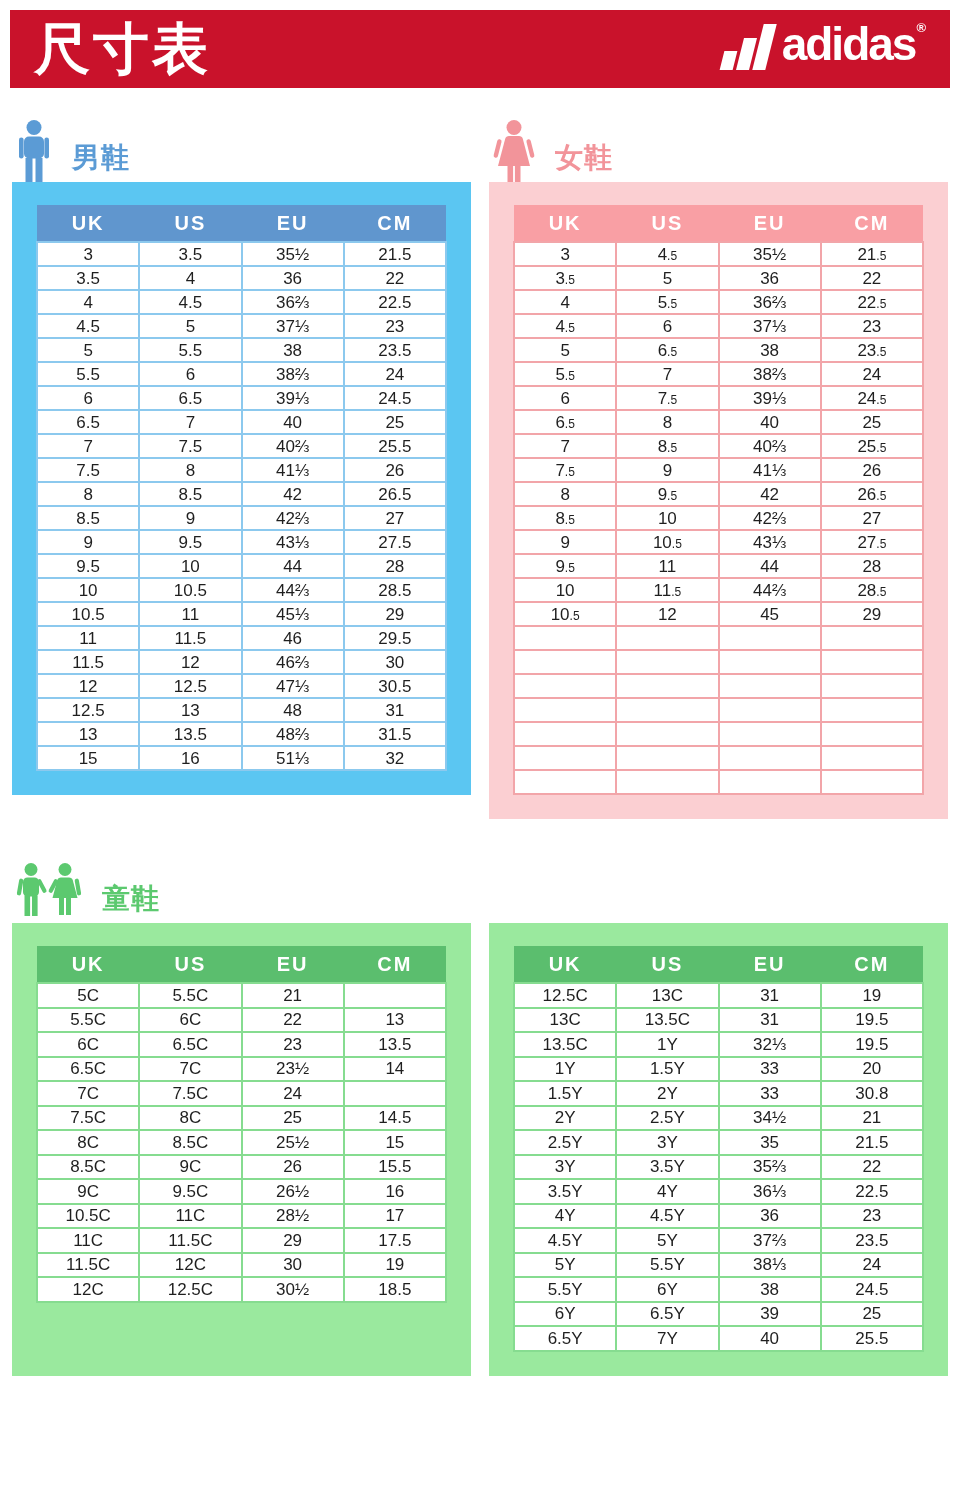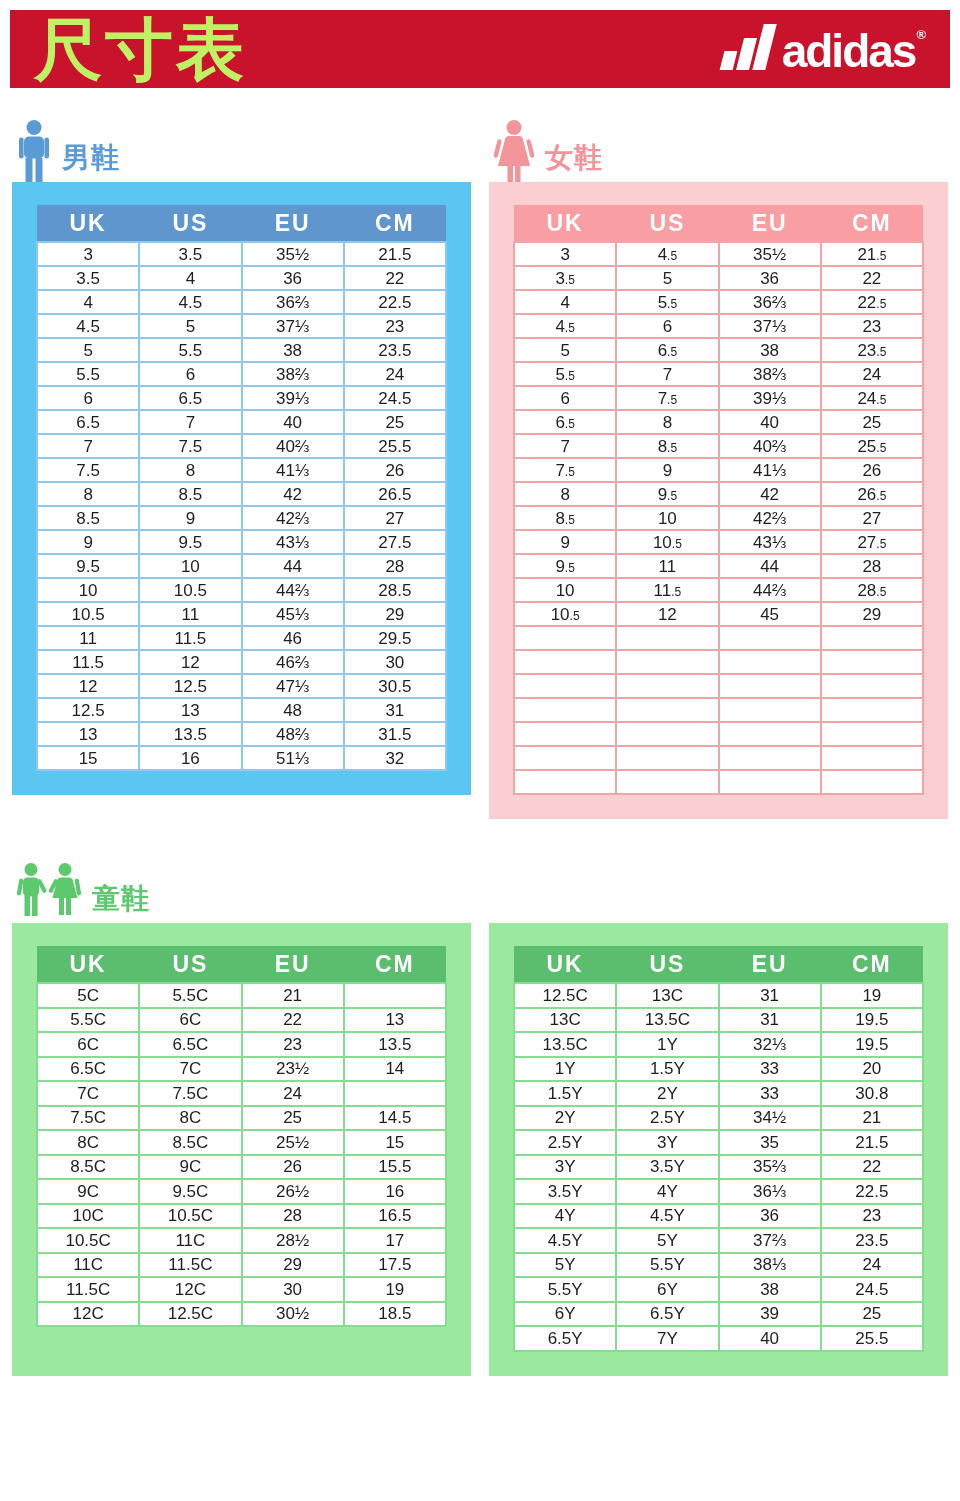--- a/index.html
+++ b/index.html
@@ -13,45 +13,45 @@
   body{
     width:960px;min-height:1501px;background:#fff;
     font-family:"Liberation Sans","DejaVu Sans",sans-serif;
   }
   
   .banner{
     margin:10px;height:78px;background:var(--red);
     display:flex;justify-content:space-between;align-items:center;
     padding:0 24px;
   }
-  .banner-title{color:#bef264;font-size:68px;font-weight:bold;letter-spacing:3px;line-height:1;}
-  .logo{display:flex;align-items:flex-end;gap:9px;color:#fff;padding-bottom:6px;}
+  .banner-title{color:#ffffff;font-size:56px;font-weight:bold;letter-spacing:3px;line-height:1;}
+  .logo{display:flex;align-items:flex-start;gap:9px;color:#fff;padding-bottom:6px;}
   .stripes{display:flex;align-items:flex-end;gap:5px;height:47px;padding-right:2px;}
   .stripes i{display:block;width:13px;background:#fff;transform:skewX(-14deg);}
   .stripes .s1{height:19px}.stripes .s2{height:32px}.stripes .s3{height:46px}
   .wordmark{font-size:46px;font-weight:bold;letter-spacing:-2px;line-height:.8;}
   .reg{font-size:13px;vertical-align:28px;letter-spacing:0;margin-left:1px;}
   
   .content{padding:0 12px 20px;}
   .row{display:flex;gap:18px;}
   .col{flex:1;min-width:0;}
-  .sec-label{display:flex;align-items:flex-end;gap:9px;height:84px;padding-left:3px;}
+  .sec-label{display:flex;align-items:flex-end;gap:19px;height:84px;padding-left:3px;}
   .sec-label .label-text{font-size:28px;font-weight:bold;padding-bottom:5px;letter-spacing:1px;}
   .sec-label.men{color:var(--men-accent);}
   .sec-label.women{color:var(--women-accent);}
   .sec-label.kids{color:var(--kids-accent);height:62px;margin-top:42px;}
   .sec-label svg{display:block;}
   
   .panel{padding:23px 24px 24px;}
   .panel.men{background:var(--men-panel);}
   .panel.women{background:var(--women-panel);}
   .panel.kids{background:var(--kids-panel);flex:1;min-width:0;}
   table.size-table{width:100%;border-collapse:collapse;table-layout:fixed;}
   table.size-table th{
-    height:37px;color:#fff;font-size:23px;font-weight:bold;letter-spacing:2px;padding:0;
+    height:37px;color:#fff;font-size:20px;font-weight:bold;letter-spacing:2px;padding:0;
   }
   .panel.men th{background:var(--men-header);}
   .panel.women th{background:var(--women-header);}
   .panel.kids th{background:var(--kids-header);}
   table.size-table td{
     height:24px;background:#fff;text-align:center;vertical-align:middle;
     font-size:17px;color:#1f1f1f;padding:0;line-height:1;
   }
   .panel.men  td{border:2px solid var(--men-border);}
   .panel.women td{border:2px solid var(--women-border);}
@@ -485,26 +485,20 @@
               <td>26</td>
               <td>15.5</td>
             </tr>
             <tr>
               <td>9C</td>
               <td>9.5C</td>
               <td>26½</td>
               <td>16</td>
             </tr>
             <tr>
-              <td>10C</td>
-              <td>10.5C</td>
-              <td>28</td>
-              <td>16.5</td>
-            </tr>
-            <tr>
               <td>10.5C</td>
               <td>11C</td>
               <td>28½</td>
               <td>17</td>
             </tr>
             <tr>
               <td>11C</td>
               <td>11.5C</td>
               <td>29</td>
               <td>17.5</td>

